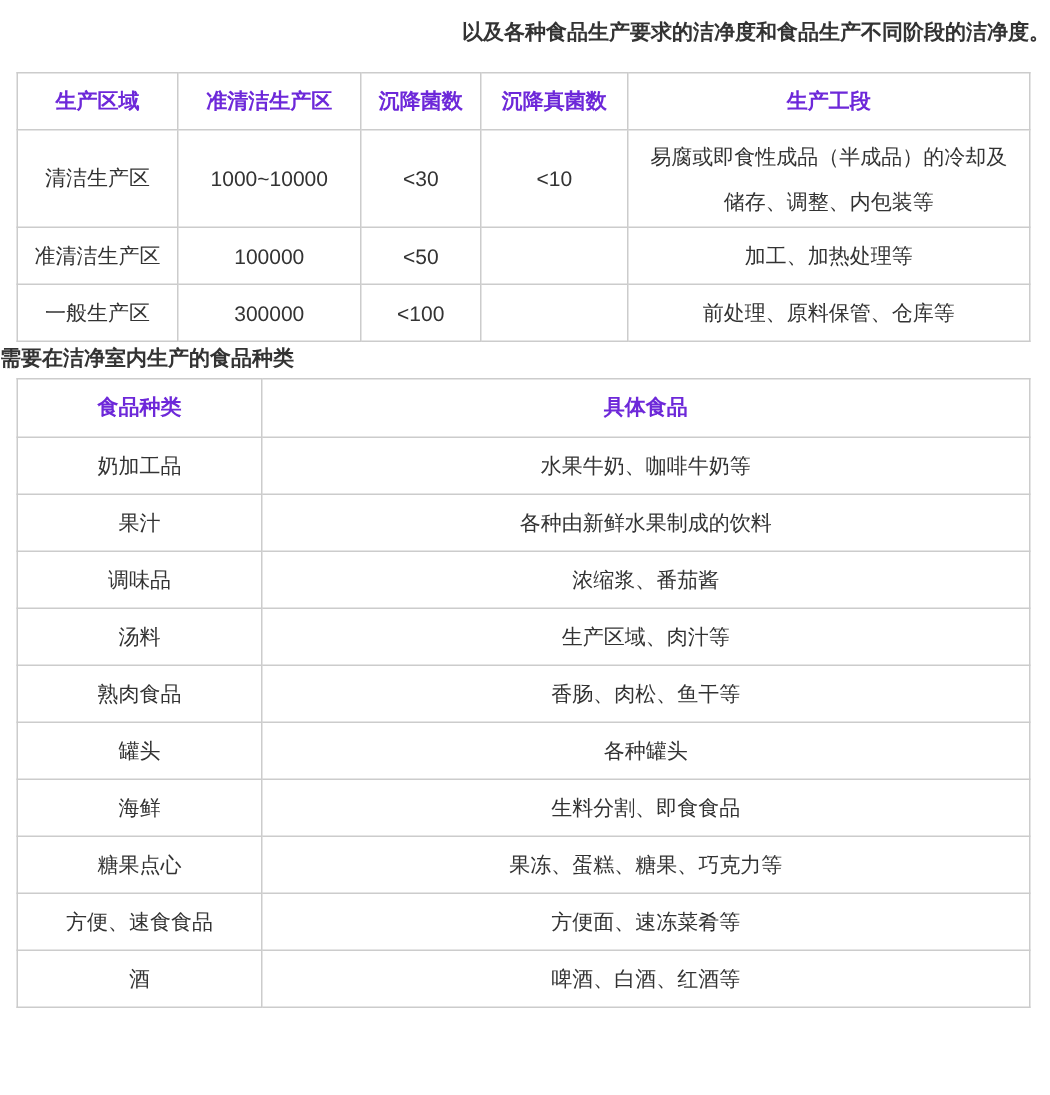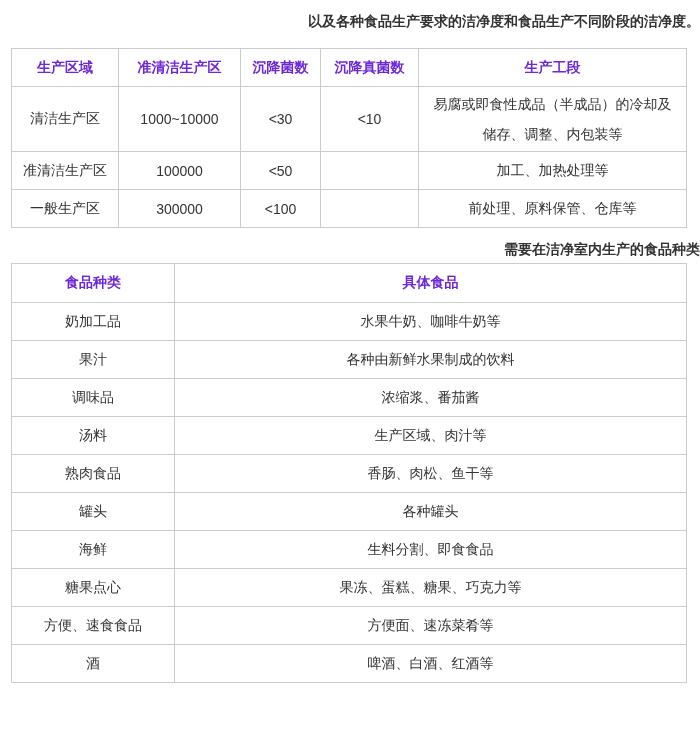--- a/index.html
+++ b/index.html
@@ -46,25 +46,24 @@
   table.tbl td {
     font-weight: normal;
     color: #333333;
   }
   .tbl1 { margin-top: 17px; }
   .tbl1 thead tr  { height: 38px; }
   .tbl1 tbody tr  { height: 38px; }
   .tbl1 tbody tr:first-child { height: 65px; }
   .tbl1 tbody tr:first-child td:last-child { line-height: 30px; }
   .section-title {
-    text-align: right;
+    text-align: left;
     font-weight: bold;
     font-size: 14px;
     line-height: 20px;
-    margin-top: 11px;
   }
   .tbl2 { margin-top: 4px; }
   .tbl2 thead tr { height: 39px; }
   .tbl2 tbody tr { height: 38px; }
 </style>
 </head>
 <body>
 
 <div class="page">
 

